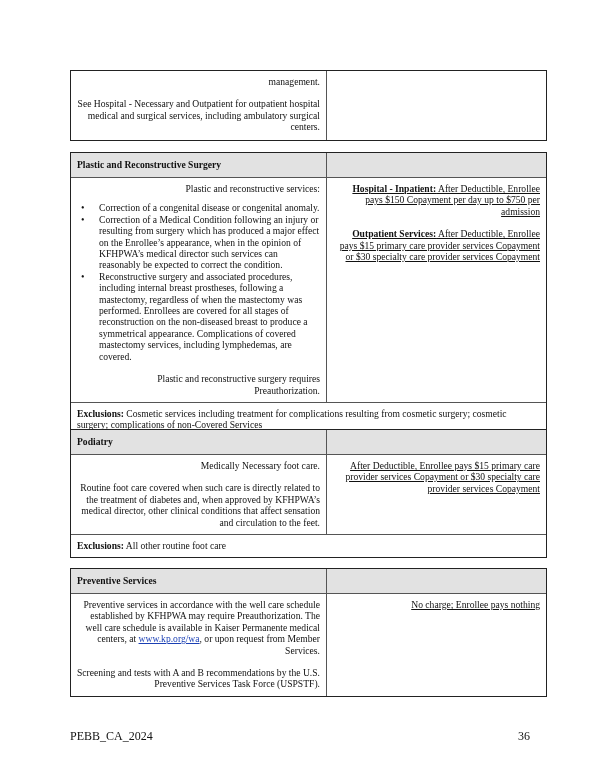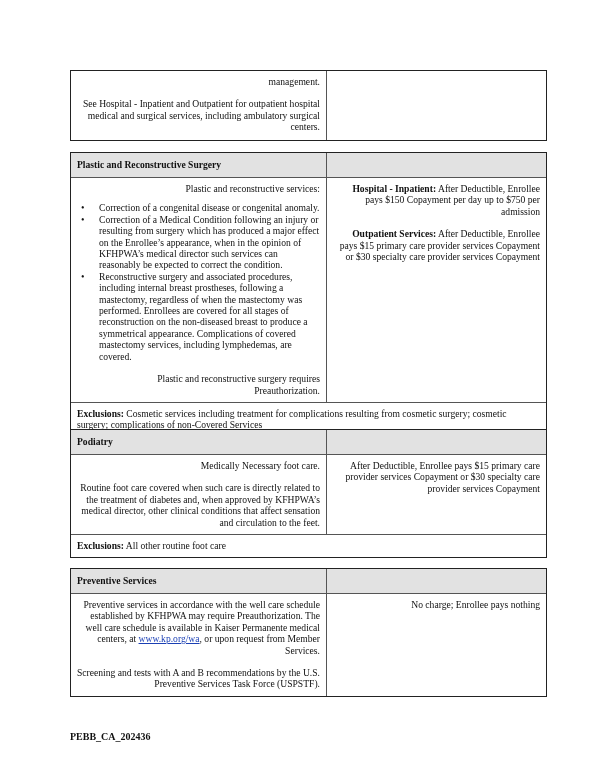--- a/index.html
+++ b/index.html
@@ -3,41 +3,41 @@
 <meta charset="utf-8">
 <style>
   html, body { margin: 0; padding: 0; background: #fff; }
   body { width: 600px; height: 776px; position: relative; overflow: hidden;
          font-family: "Liberation Serif", serif; font-size: 9.6px; color: #111; line-height: 11.4px; }
   .tbl { position: absolute; left: 70px; width: 477px; border: 1.5px solid #222; box-sizing: border-box; }
   .row { display: flex; }
   .row + .row { border-top: 1px solid #555; }
   .cell { box-sizing: border-box; padding: 5px 6px 6px 6px; }
   .left { width: 256px; border-right: 1px solid #555; }
-  .right { flex: 1; }
+  .right { flex: 1; text-decoration: underline; }
   .full { width: 100%; }
   .hdr { background: #e2e2e2; }
   .hdr .cell { padding-top: 6px; padding-bottom: 6px; font-weight: bold; min-height: 24px; }
   p { margin: 0; text-align: right; }
   p + p { margin-top: 11px; }
   ul { margin: 0; padding-left: 22px; list-style: none; }
   li { position: relative; }
   li::before { content: "\2022"; position: absolute; left: -18px; font-size: 10px; }
   b { font-weight: bold; }
   a { color: #1a3fb4; text-decoration: underline; }
-  .footer { position: absolute; top: 731px; left: 70px; width: 460px; display: flex; font-size: 10px; font-weight: bold; }
+  .footer { position: absolute; top: 731px; left: 70px; width: 460px; display: flex; justify-content: space-between; font-size: 12px; }
 </style>
 </head>
 <body>
 
 <div class="tbl" style="top:70px;">
   <div class="row">
     <div class="cell left" style="min-height:69px;">
       <p>management.</p>
-      <p>See Hospital - Inpatient and Outpatient for outpatient hospital medical and surgical services, including ambulatory surgical centers.</p>
+      <p>See Hospital - Necessary and Outpatient for outpatient hospital medical and surgical services, including ambulatory surgical centers.</p>
     </div>
     <div class="cell right"></div>
   </div>
 </div>
 
 <div class="tbl" style="top:152px;">
   <div class="row hdr">
     <div class="cell left">Plastic and Reconstructive Surgery</div>
     <div class="cell right"></div>
   </div>

